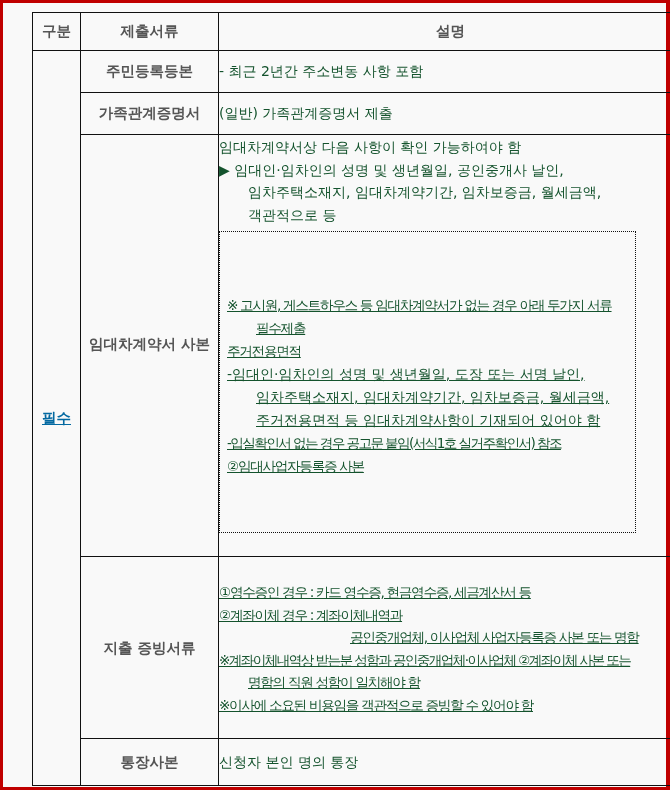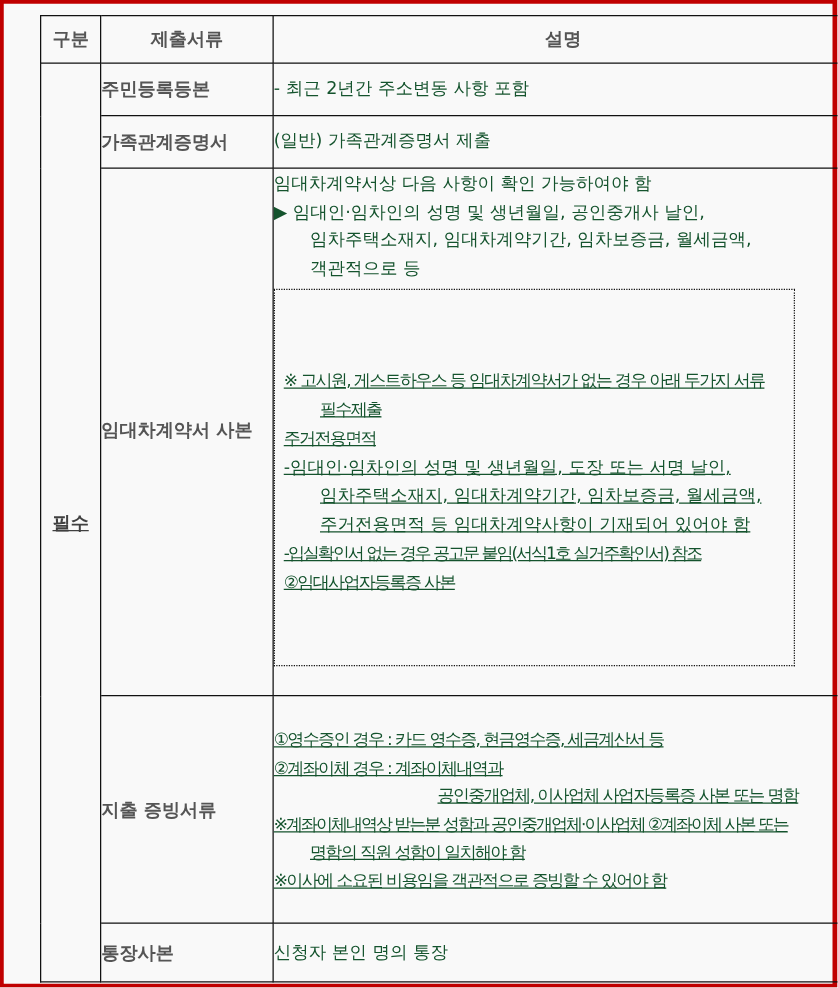--- a/index.html
+++ b/index.html
@@ -17,22 +17,22 @@
   table.docs {
     position:absolute; left:12px; top:12px; width:650px; height:769px;
     border-collapse:collapse; table-layout:fixed;margin-left:20px;
   }
   table.docs td, table.docs th {
     border:1.5px solid #111; padding:0; vertical-align:middle;
   }
   th {
     font-size:14.5px; font-weight:bold; color:#555; height:37px;
   }
-  td.cat { text-align:center; font-size:14.5px; font-weight:bold; color:#404040;text-decoration:underline; }
-  td.doc { text-align:left; font-size:14.5px; font-weight:bold; color:#555; }
+  td.cat { text-align:center; font-size:14.5px; font-weight:bold; color:#0369a1;text-decoration:underline; }
+  td.doc { text-align:center; font-size:14.5px; font-weight:bold; color:#555; }
   td.desc { font-size:14px; padding-left:9px; color:#14532d; }
   .line { line-height:22.5px; white-space:nowrap; }
   .ind { padding-left:29px; }
   .ind3 { padding-left:131px; }
   .cond { letter-spacing:-1.3px; font-size:13.6px; }
   .dotbox {
     border:1.5px dotted #111; margin:5px 0 0 0; width:417px; height:302px;
     box-sizing:border-box; padding:62px 0 0 7px;text-decoration:underline;
   }
   .dotbox .line { line-height:23px; }

